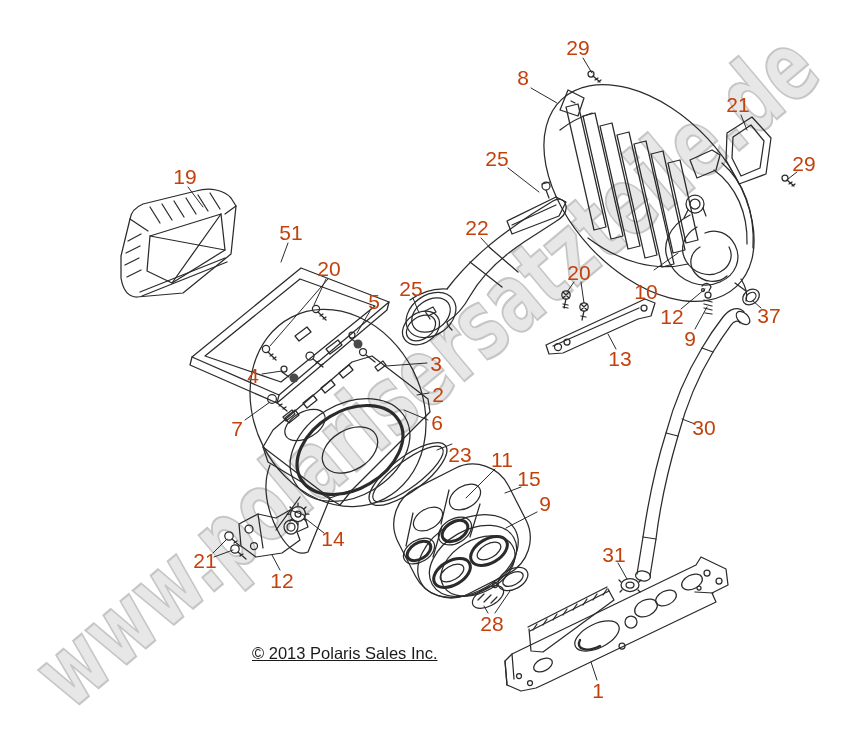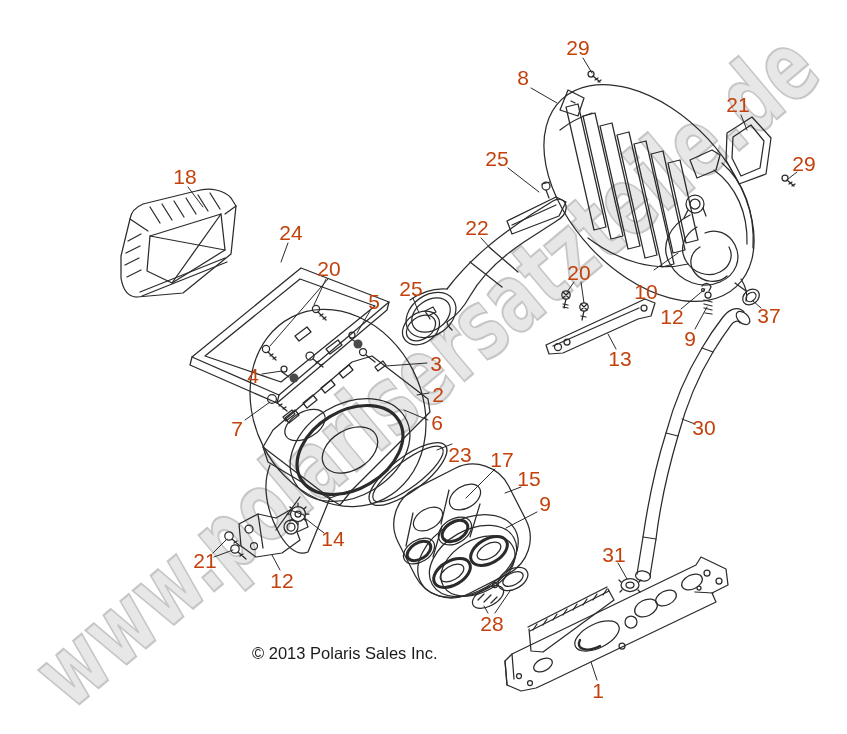--- a/index.html
+++ b/index.html
@@ -8,21 +8,21 @@
     font-family:"Liberation Sans","DejaVu Sans",sans-serif;
   }
   .stage svg{position:absolute;left:0;top:0;}
   .callout{
     position:absolute;transform:translate(-50%,-50%);
     font-size:21px;font-weight:400;color:#c2410c;letter-spacing:0px;
     white-space:nowrap;line-height:1;user-select:none;
   }
   .copyright{
     position:absolute;left:252px;top:644px;
-    font-size:16.5px;color:#1a1a1a;white-space:nowrap;
+    font-size:16.5px;color:#1a1a1a;white-space:nowrap;text-decoration:underline;
   }
   .wm{
     font-weight:bold;
     fill:#e7e7e7;stroke:#c6c6c6;stroke-width:2.2px;
     font-family:"DejaVu Sans","Liberation Sans",sans-serif;
   }
 </style>
 </head>
 <body>
 
@@ -305,40 +305,40 @@
       <path d="M597,680 L591,662"></path>
     </g>
   </g>
 </svg>
 
   <span class="callout" style="left:578px;top:47px">29</span>
   <span class="callout" style="left:523px;top:77px">8</span>
   <span class="callout" style="left:738px;top:104px">21</span>
   <span class="callout" style="left:804px;top:163px">29</span>
   <span class="callout" style="left:497px;top:158px">25</span>
-  <span class="callout" style="left:185px;top:176px">18</span>
-  <span class="callout" style="left:291px;top:232px">24</span>
+  <span class="callout" style="left:185px;top:176px">19</span>
+  <span class="callout" style="left:291px;top:232px">51</span>
   <span class="callout" style="left:477px;top:227px">22</span>
   <span class="callout" style="left:329px;top:268px">20</span>
   <span class="callout" style="left:411px;top:288px">25</span>
   <span class="callout" style="left:374px;top:301px">5</span>
   <span class="callout" style="left:579px;top:272px">20</span>
   <span class="callout" style="left:646px;top:291px">10</span>
   <span class="callout" style="left:436px;top:363px">3</span>
   <span class="callout" style="left:438px;top:394px">2</span>
   <span class="callout" style="left:672px;top:316px">12</span>
   <span class="callout" style="left:769px;top:315px">37</span>
   <span class="callout" style="left:690px;top:338px">9</span>
   <span class="callout" style="left:620px;top:358px">13</span>
   <span class="callout" style="left:253px;top:375px">4</span>
   <span class="callout" style="left:437px;top:422px">6</span>
   <span class="callout" style="left:237px;top:428px">7</span>
   <span class="callout" style="left:460px;top:454px">23</span>
   <span class="callout" style="left:704px;top:427px">30</span>
-  <span class="callout" style="left:502px;top:459px">17</span>
+  <span class="callout" style="left:502px;top:459px">11</span>
   <span class="callout" style="left:529px;top:478px">15</span>
   <span class="callout" style="left:545px;top:503px">9</span>
   <span class="callout" style="left:333px;top:538px">14</span>
   <span class="callout" style="left:205px;top:560px">21</span>
   <span class="callout" style="left:282px;top:580px">12</span>
   <span class="callout" style="left:614px;top:554px">31</span>
   <span class="callout" style="left:492px;top:623px">28</span>
   <span class="callout" style="left:598px;top:690px">1</span>
 
   <div class="copyright">© 2013 Polaris Sales Inc.</div>

